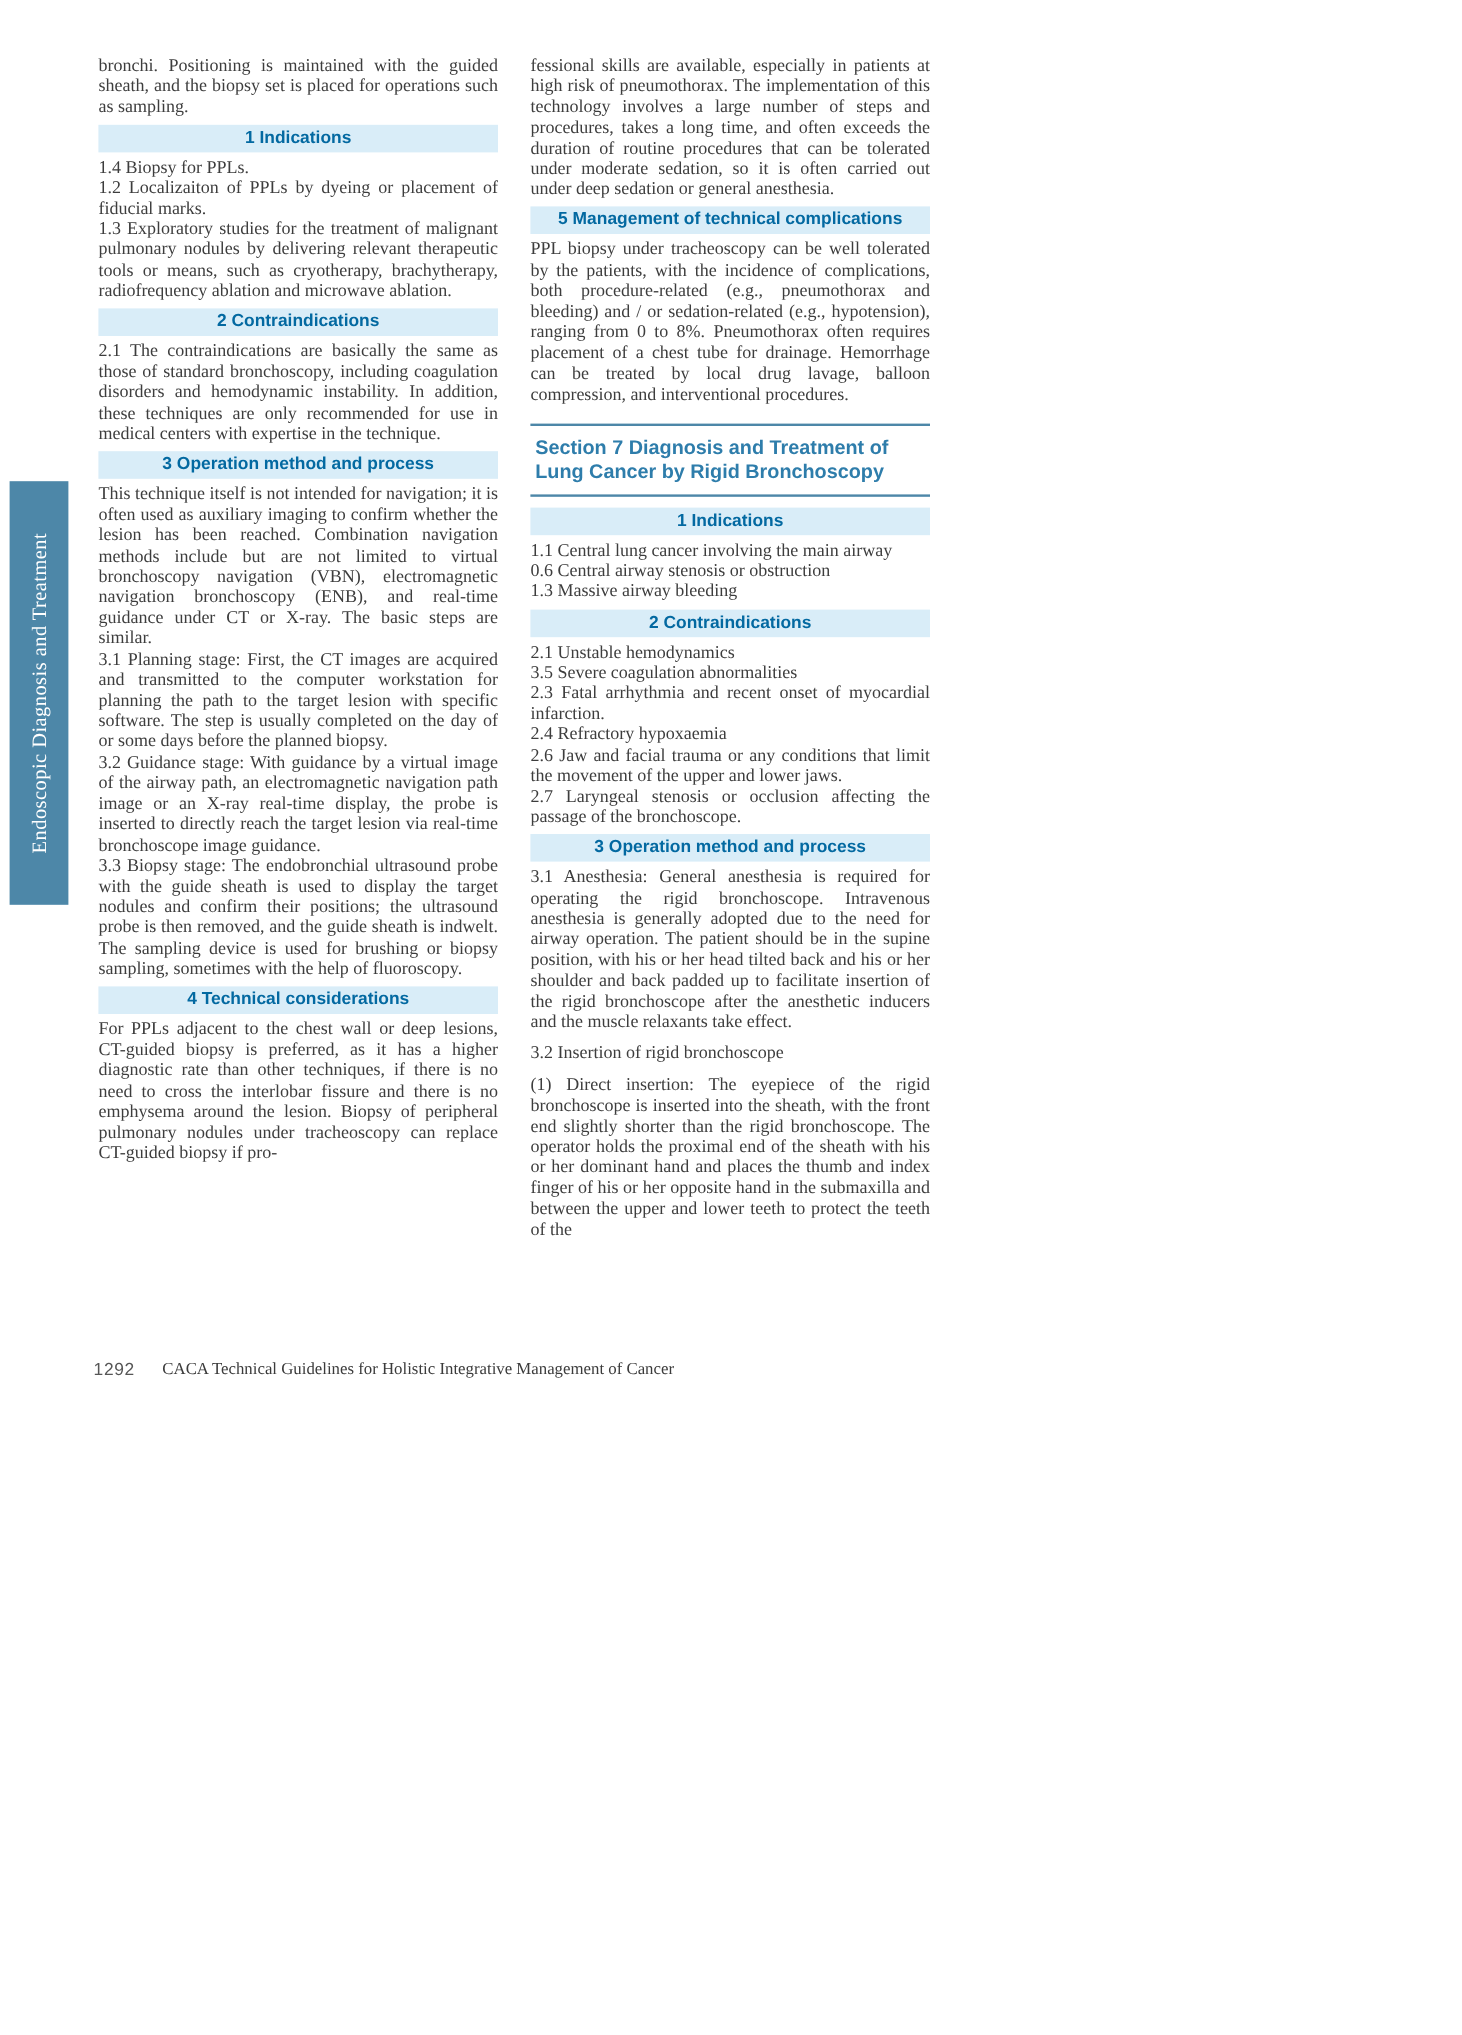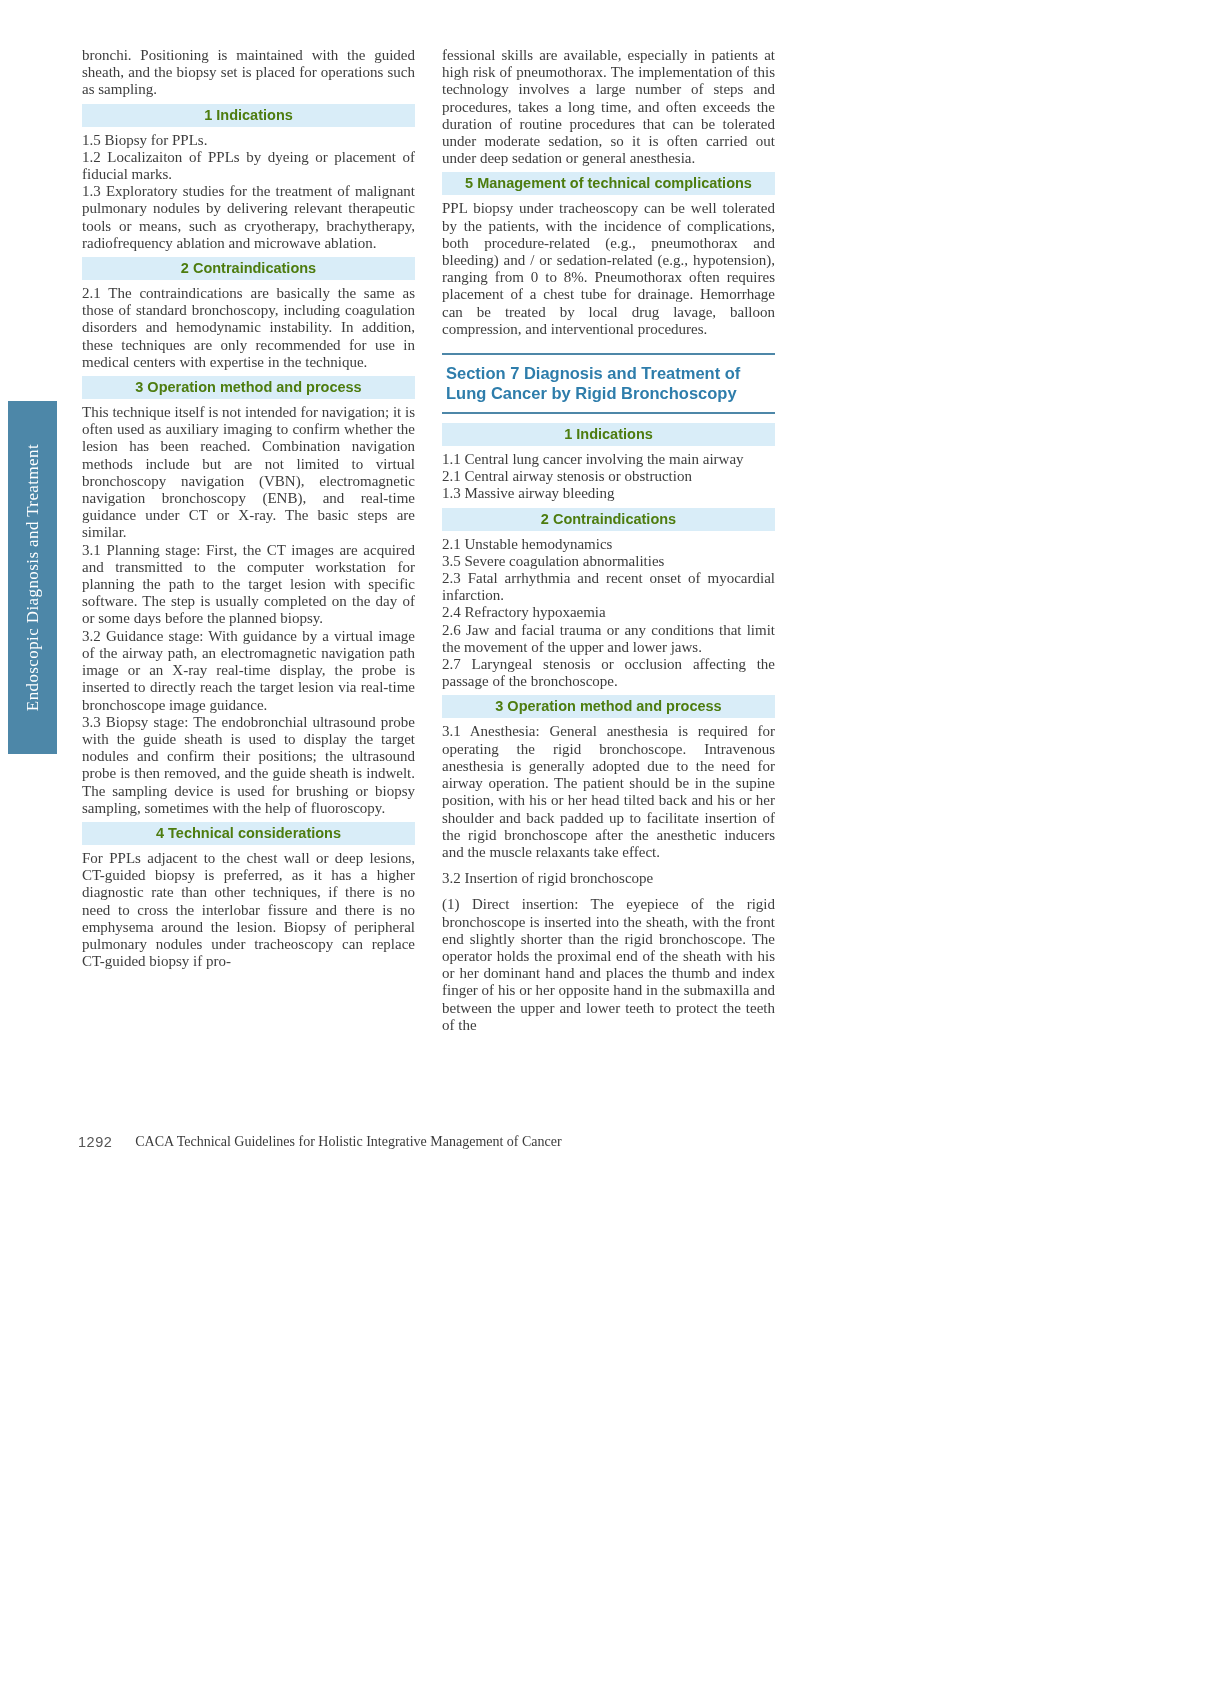--- a/index.html
+++ b/index.html
@@ -18,21 +18,21 @@
     line-height:17.2px;
     color:#3d3d3d;
     text-align:justify;
   }
   .col p { margin:0; }
   .col-left  { left:82px; }
   .col-right { left:442px; }
 
   .sec-header {
     background:#d9edf8;
-    color:#4d7c0f;
+    color:#0369a1;
     font-family:"Liberation Sans", sans-serif;
     font-weight:bold;
     font-size:14.5px;
     line-height:15px;
     text-align:center;
     padding:4px 2px;
     margin:5px 0;
   }
 
   .section-title-block { margin:15px 0 9px; }
@@ -89,21 +89,21 @@
 
 <div class="page">
 
   <div class="sidebar-tab">
     <span class="sidebar-tab-label">Endoscopic Diagnosis and Treatment</span>
   </div>
 
   <div class="col col-left">
     <p>bronchi. Positioning is maintained with the guided sheath, and the biopsy set is placed for operations such as sampling.</p>
     <div class="sec-header">1 Indications</div>
-    <p>1.5 Biopsy for PPLs.</p>
+    <p>1.4 Biopsy for PPLs.</p>
     <p>1.2 Localizaiton of PPLs by dyeing or placement of fiducial marks.</p>
     <p>1.3 Exploratory studies for the treatment of malignant pulmonary nodules by delivering relevant therapeutic tools or means, such as cryotherapy, brachytherapy, radiofrequency ablation and microwave ablation.</p>
     <div class="sec-header">2 Contraindications</div>
     <p>2.1 The contraindications are basically the same as those of standard bronchoscopy, including coagulation disorders and hemodynamic instability. In addition, these techniques are only recommended for use in medical centers with expertise in the technique.</p>
     <div class="sec-header">3 Operation method and process</div>
     <p>This technique itself is not intended for navigation; it is often used as auxiliary imaging to confirm whether the lesion has been reached. Combination navigation methods include but are not limited to virtual bronchoscopy navigation (VBN), electromagnetic navigation bronchoscopy (ENB), and real-time guidance under CT or X-ray. The basic steps are similar.</p>
     <p>3.1 Planning stage: First, the CT images are acquired and transmitted to the computer workstation for planning the path to the target lesion with specific software. The step is usually completed on the day of or some days before the planned biopsy.</p>
     <p>3.2 Guidance stage: With guidance by a virtual image of the airway path, an electromagnetic navigation path image or an X-ray real-time display, the probe is inserted to directly reach the target lesion via real-time bronchoscope image guidance.</p>
     <p>3.3 Biopsy stage: The endobronchial ultrasound probe with the guide sheath is used to display the target nodules and confirm their positions; the ultrasound probe is then removed, and the guide sheath is indwelt. The sampling device is used for brushing or biopsy sampling, sometimes with the help of fluoroscopy.</p>
     <div class="sec-header">4 Technical considerations</div>
@@ -116,21 +116,21 @@
     <p>PPL biopsy under tracheoscopy can be well tolerated by the patients, with the incidence of complications, both procedure-related (e.g., pneumothorax and bleeding) and / or sedation-related (e.g., hypotension), ranging from 0 to 8%. Pneumothorax often requires placement of a chest tube for drainage. Hemorrhage can be treated by local drug lavage, balloon compression, and interventional procedures.</p>
 
     <div class="section-title-block">
       <div class="rule"></div>
       <div class="section-title-text">Section 7 Diagnosis and Treatment of Lung Cancer by Rigid Bronchoscopy</div>
       <div class="rule"></div>
     </div>
 
     <div class="sec-header">1 Indications</div>
     <p>1.1 Central lung cancer involving the main airway</p>
-    <p>2.1 Central airway stenosis or obstruction</p>
+    <p>0.6 Central airway stenosis or obstruction</p>
     <p>1.3 Massive airway bleeding</p>
     <div class="sec-header">2 Contraindications</div>
     <p>2.1 Unstable hemodynamics</p>
     <p>3.5 Severe coagulation abnormalities</p>
     <p>2.3 Fatal arrhythmia and recent onset of myocardial infarction.</p>
     <p>2.4 Refractory hypoxaemia</p>
     <p>2.6 Jaw and facial trauma or any conditions that limit the movement of the upper and lower jaws.</p>
     <p>2.7 Laryngeal stenosis or occlusion affecting the passage of the bronchoscope.</p>
     <div class="sec-header">3 Operation method and process</div>
     <p>3.1 Anesthesia: General anesthesia is required for operating the rigid bronchoscope. Intravenous anesthesia is generally adopted due to the need for airway operation. The patient should be in the supine position, with his or her head tilted back and his or her shoulder and back padded up to facilitate insertion of the rigid bronchoscope after the anesthetic inducers and the muscle relaxants take effect.</p>

